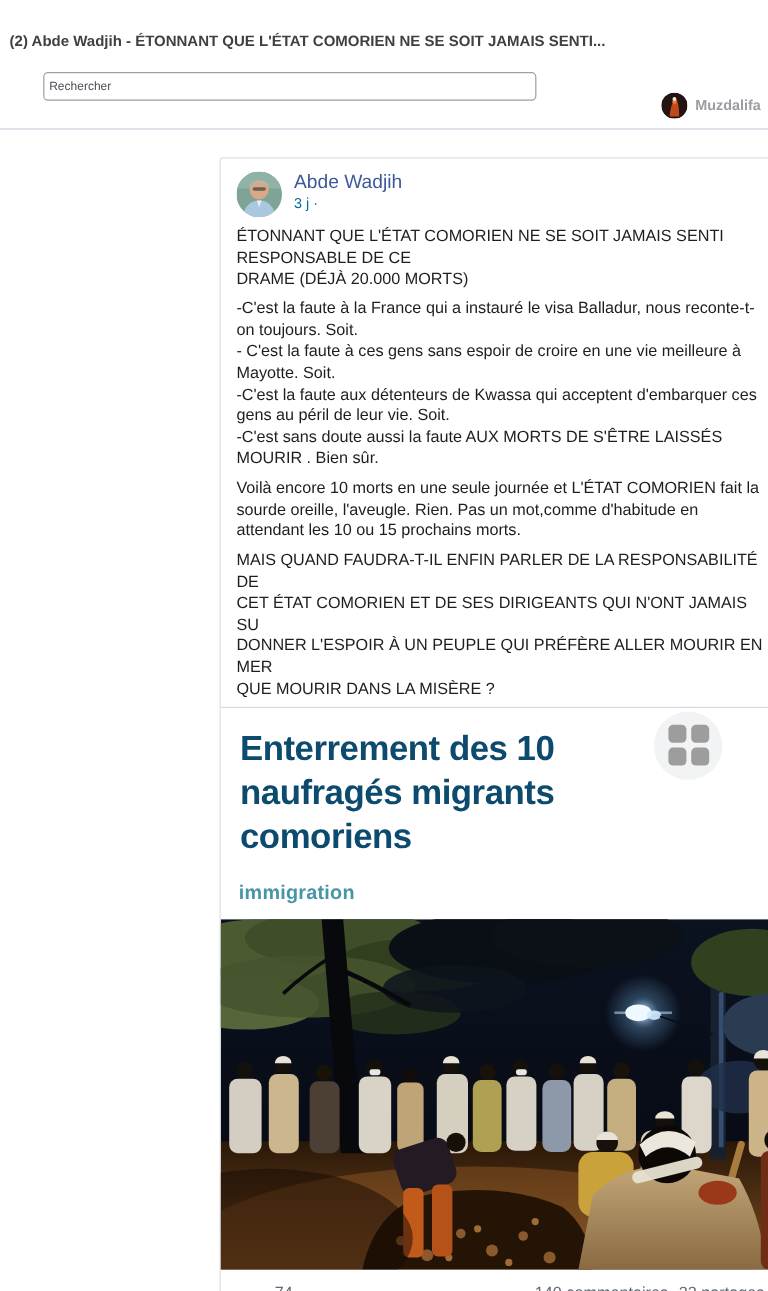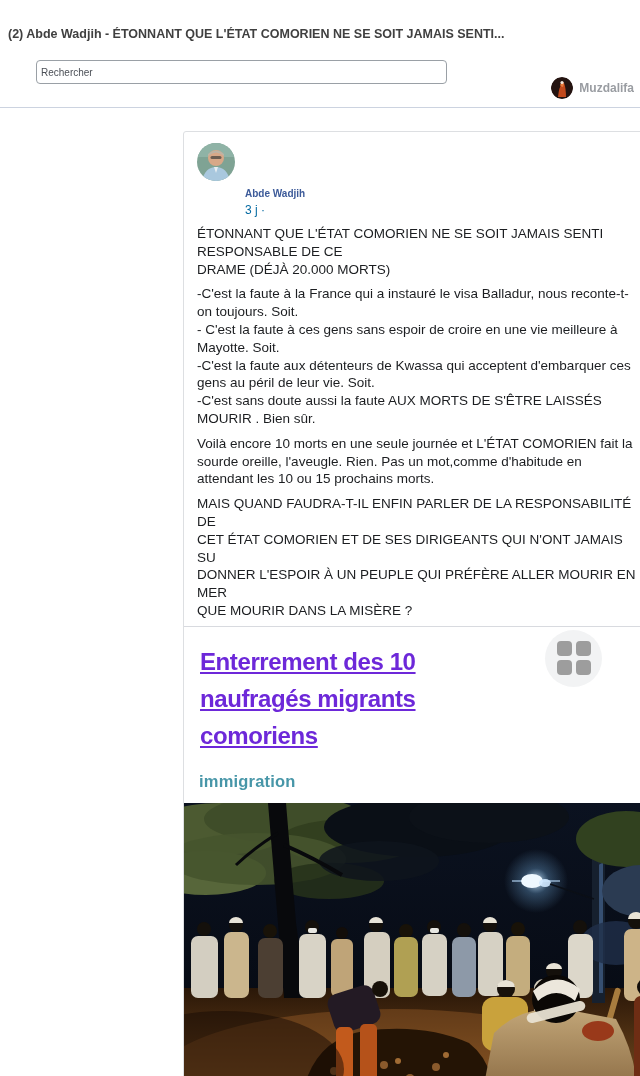--- a/index.html
+++ b/index.html
@@ -27,33 +27,33 @@
   .top-divider { position:absolute; left:0; top:107px; width:640px; height:0; border-top:1px solid #ccd3e0; }
 
   
   .post-card {
     position:absolute; left:183px; top:131px; width:472px; min-height:980px;
     background:#fff; border:1px solid #dddfe2; border-radius:3px;
   }
   .post-header { display:flex; padding:11px 12px 7px 13px; gap:10px; }
   .avatar-lg { width:38px; height:38px; border-radius:50%; overflow:hidden; flex:0 0 auto; }
   .author-line { padding-top:1px; }
-  .author-name { font-size:10px; font-weight:bold; color:#3c5a99; line-height:17px;margin-top:41px; }
+  .author-name { font-size:16px; font-weight:normal; color:#3c5a99; line-height:17px; }
   .post-time { font-size:12px; color:#0369a1; line-height:16px; }
 
   .post-text { padding:0 12px 6px 13px; font-size:13.5px; line-height:17.8px; color:#1c1e21; }
   .post-text .para { white-space:pre-line; margin-bottom:7px; }
   .post-text .para:last-child { margin-bottom:0; }
 
   
   .attachment { border-top:1px solid #d8dadf; }
   .att-head { position:relative; padding:16px 110px 0 16px; }
   .att-headline {
-    font-size:24px; line-height:37px; font-weight:bold; color:#6d28d9;
-    letter-spacing:-0.4px; white-space:pre-line;text-decoration:underline;
+    font-size:29px; line-height:37px; font-weight:bold; color:#0c4a6e;
+    letter-spacing:-0.4px; white-space:pre-line;
   }
   .grid-badge {
     position:absolute; top:3px; right:52px; width:57px; height:57px; border-radius:50%;
     background:#f2f3f4; display:flex; align-items:center; justify-content:center;
   }
   .grid-icon { width:34px; height:34px; display:grid; grid-template-columns:15px 15px; grid-template-rows:15px 15px; gap:4px; }
   .grid-icon i { background:#9d9d9d; border-radius:4px; }
   .att-category { padding:18px 16px 12px 15px; font-size:16.5px; font-weight:bold; letter-spacing:0.2px; color:#4796a8; }
   .att-photo { display:block; width:100%; height:292px; }
   .att-photo svg { display:block; width:100%; height:100%; }

